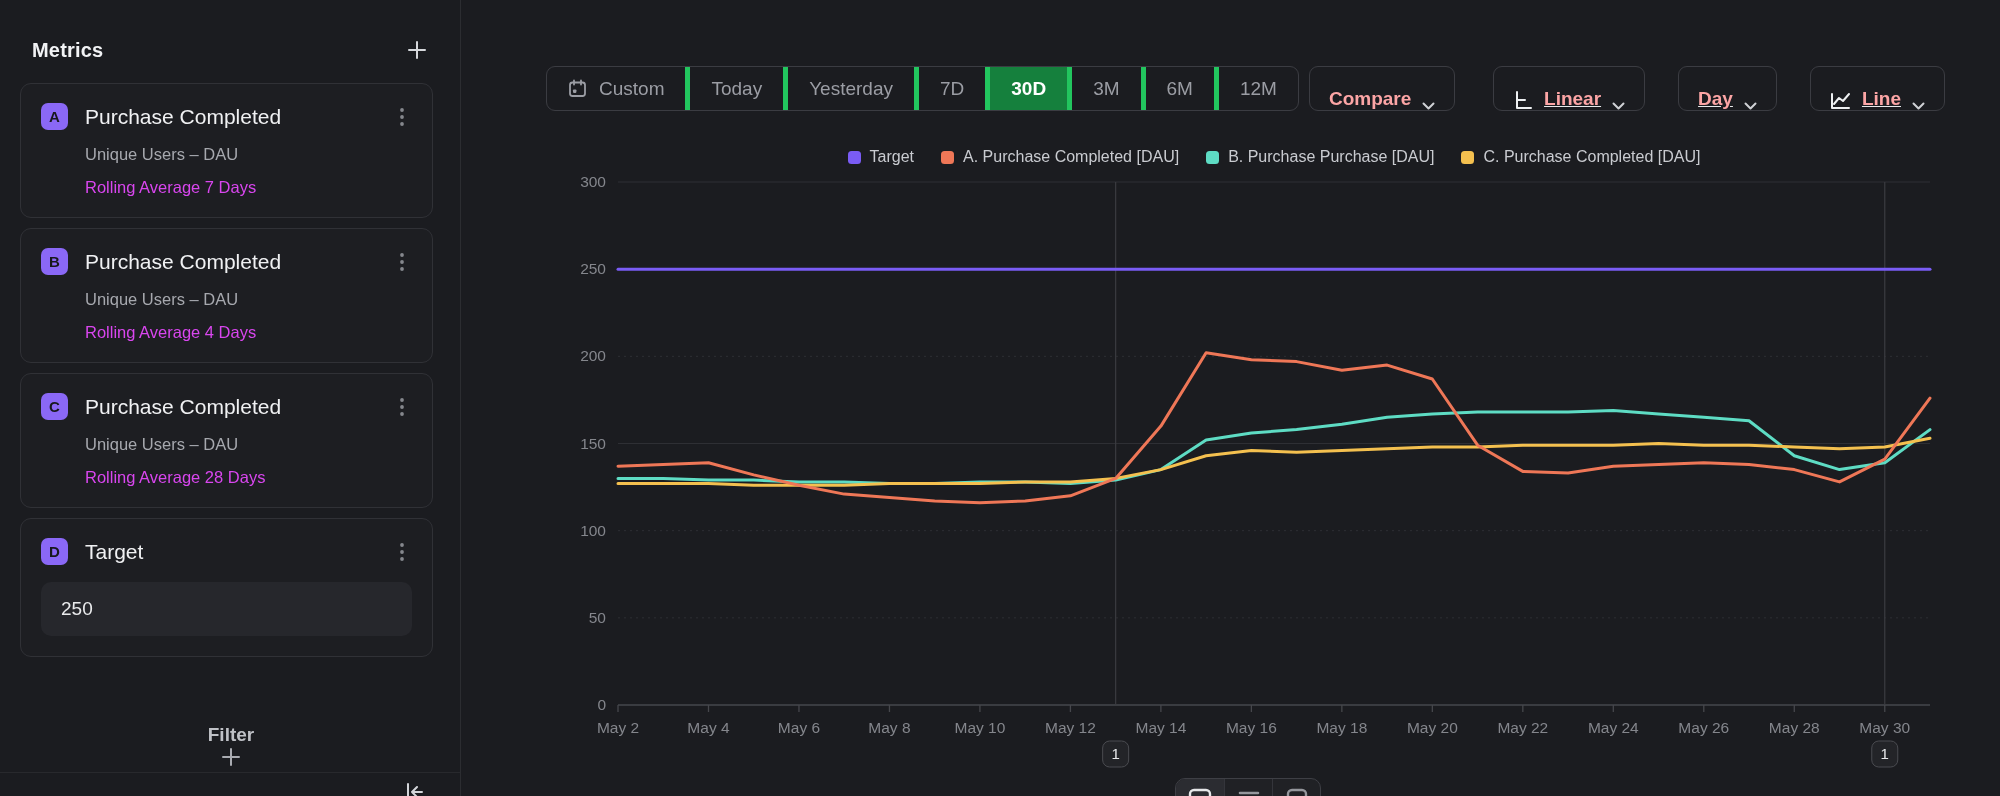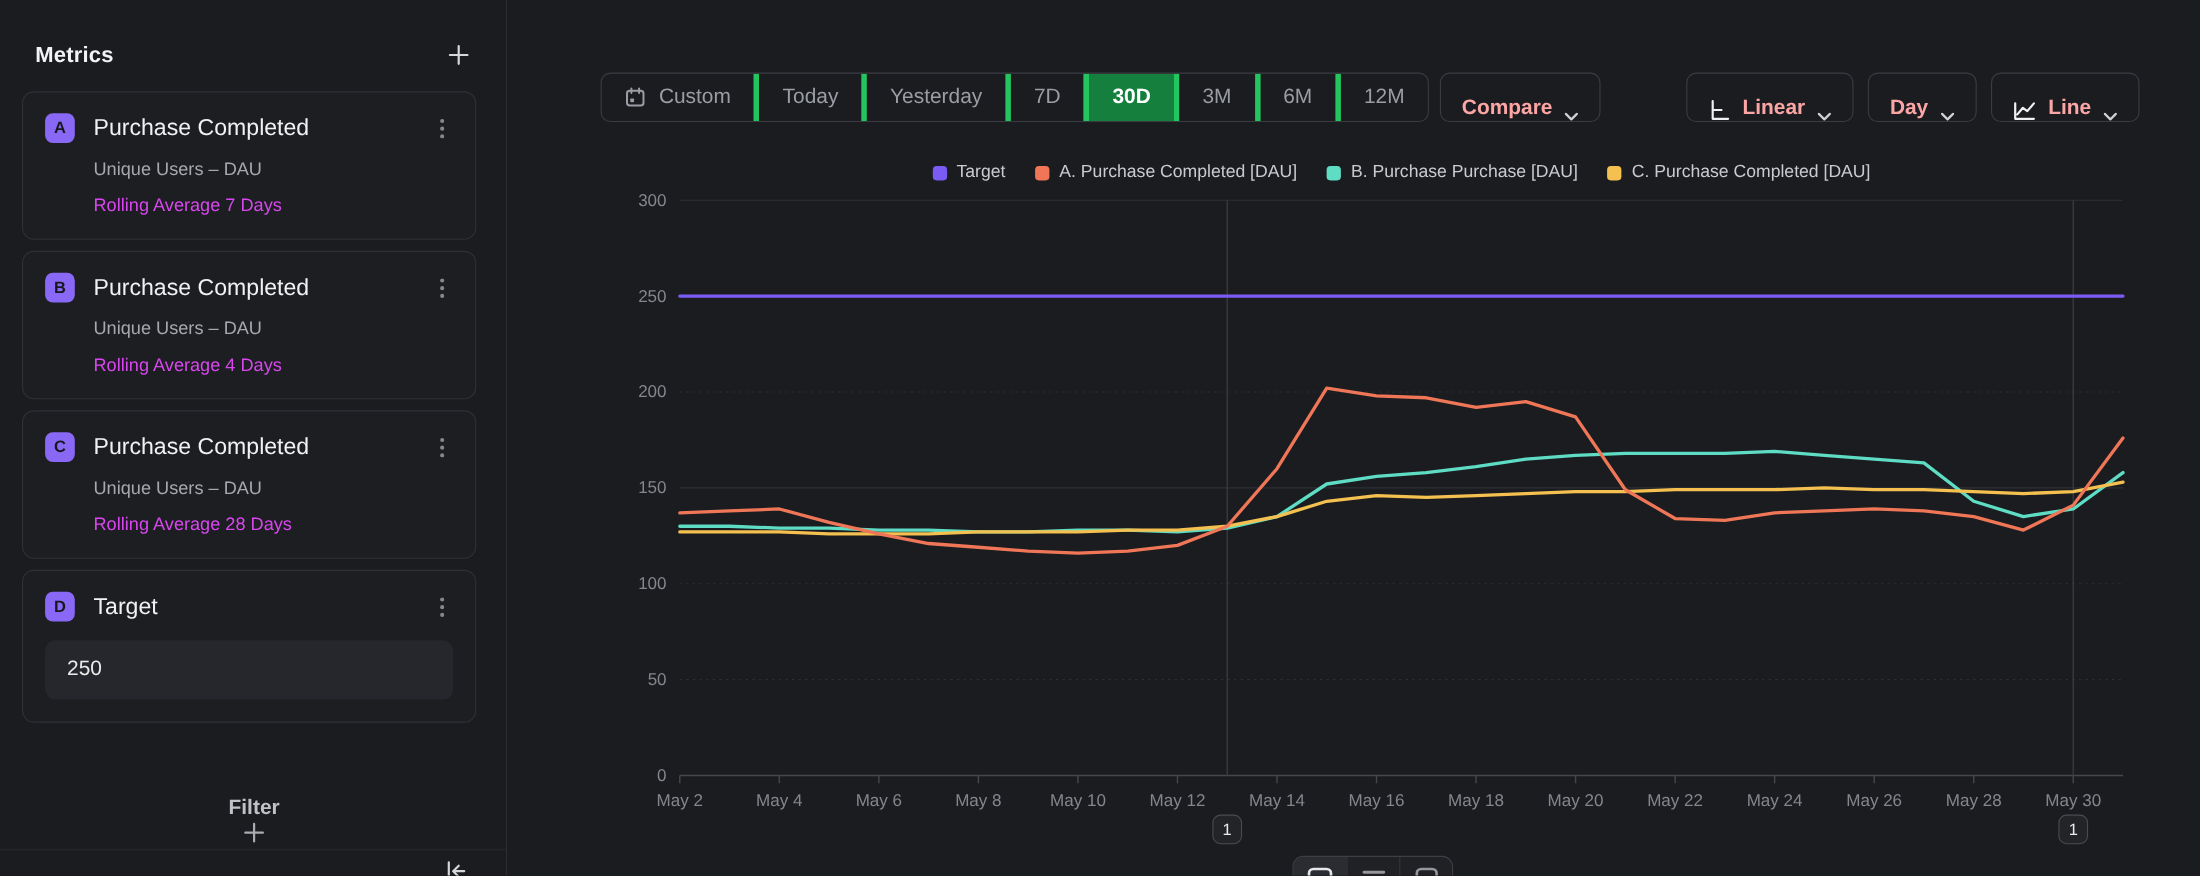--- a/index.html
+++ b/index.html
@@ -69,21 +69,21 @@
   .seg.active { background:#15803d; color:#ffffff; font-weight:700; }
   .seg .cal { margin-right:12px; display:flex; }
   .tb-btn {
     display:flex; align-items:flex-end; height:45px; padding:0 19px;
     border:1px solid #3b3c42; border-radius:9px; background:none; cursor:pointer;
     font-size:19px; font-weight:700; color:#fca5a5; font-family:"Liberation Sans", sans-serif;
   }
   .tb-btn .ic { margin-right:11px; display:flex; }
   .tb-btn .chev { margin-left:11px; display:flex; }
   .compare-btn { margin-left:10px; }
-  .right-cluster { margin-left:auto; display:flex; gap:13px; }
+  .right-cluster { margin-left:auto; display:flex; gap:33px;text-decoration:underline; }
 
   .legend {
     position:absolute; left:156px; top:146px; width:1312px; height:22px;
     display:flex; justify-content:center; align-items:center; gap:27px;
   }
   .legend-item { display:flex; align-items:center; gap:9px; cursor:pointer; }
   .legend-swatch { width:13px; height:13px; border-radius:3.5px; }
   .legend-label { font-size:16px; color:#c9cbd0; }
 
   .chart-svg { position:absolute; left:83px; top:170px; }

